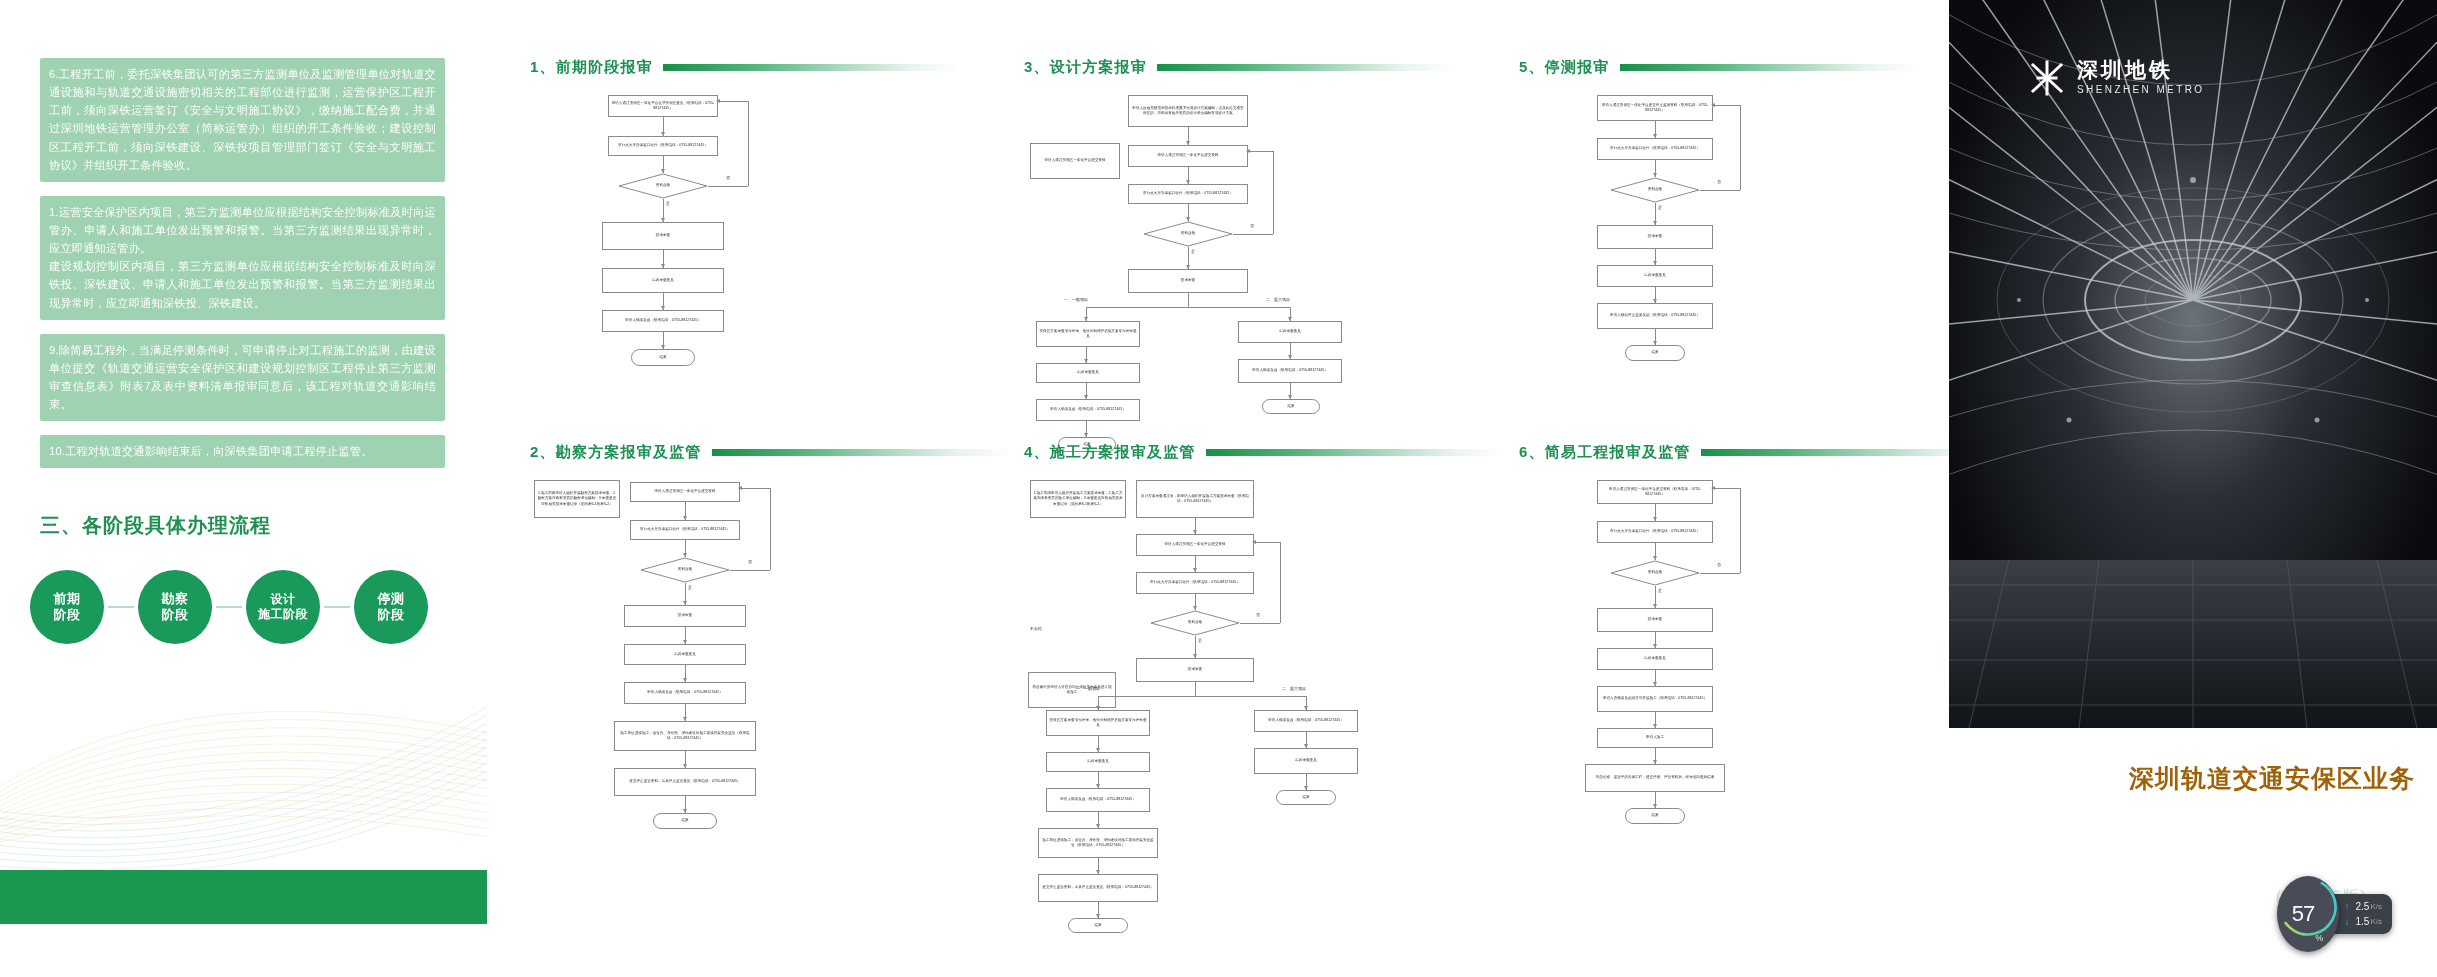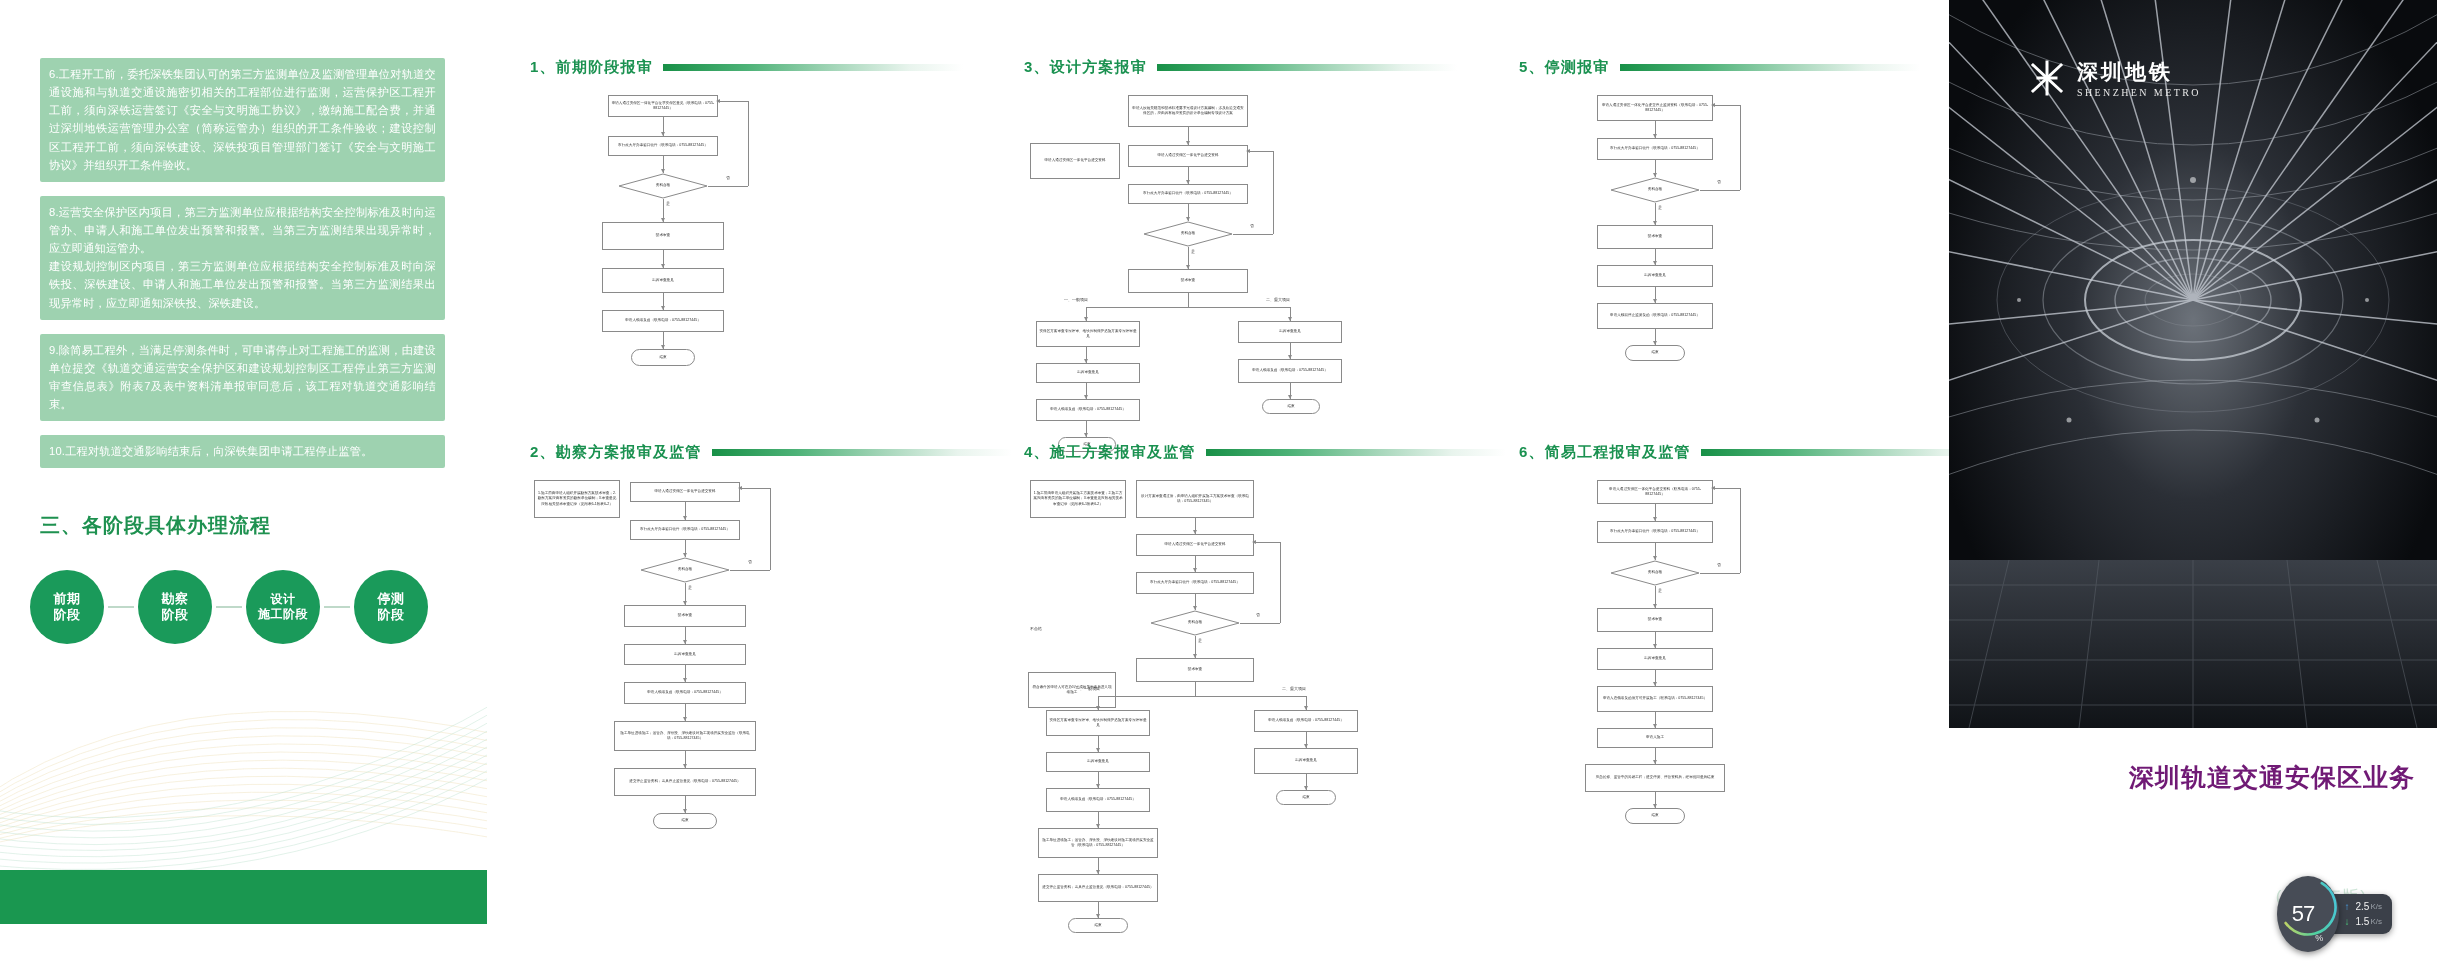--- a/index.html
+++ b/index.html
@@ -47,26 +47,26 @@
   .edge.h{height:1px;}
   .arw{position:absolute;width:0;height:0;border-left:2.5px solid transparent;border-right:2.5px solid transparent;border-top:4px solid #8a8a8a;}
   .arwL{position:absolute;width:0;height:0;border-top:2.5px solid transparent;border-bottom:2.5px solid transparent;border-right:4px solid #8a8a8a;}
   .lbl{position:absolute;font-size:4px;color:#3a3a3a;}
 
   
   #right-panel{position:absolute;left:1949px;top:0;width:488px;height:977px;background:#fff;}
   #cover-photo{position:absolute;left:0;top:0;width:488px;height:728px;overflow:hidden;
      background:#0b0d10;}
   #cover-photo .vault{position:absolute;left:0;top:0;width:100%;height:100%;}
-  #logo{position:absolute;left:78px;top:58px;display:flex;align-items:flex-end;z-index:5;font-family:Liberation Serif, serif;}
+  #logo{position:absolute;left:78px;top:58px;display:flex;align-items:flex-start;z-index:5;}
   #logo .mark{width:40px;height:40px;margin-right:10px;}
   #logo .ltxt .cn{color:#fff;font-size:21px;font-weight:bold;letter-spacing:3px;line-height:1.1;}
   #logo .ltxt .en{color:#e9e9e9;font-size:10px;letter-spacing:2.4px;margin-top:3px;}
-  #cover-title{position:absolute;right:22px;top:760px;text-align:right;color:#701a75;
-     font-size:25px;font-weight:bold;line-height:1.45;letter-spacing:1px;font-family:Liberation Serif, serif;}
+  #cover-title{position:absolute;right:22px;top:760px;text-align:right;color:#a16207;
+     font-size:25px;font-weight:bold;line-height:1.45;letter-spacing:1px;}
   #watermark{position:absolute;right:70px;top:885px;color:#cfe6d8;font-size:17px;letter-spacing:1px;}
 
   
   #net-widget{position:absolute;right:45px;bottom:25px;display:flex;align-items:center;z-index:20;}
   #net-gauge{position:relative;width:62px;height:76px;border-radius:50%;
      background:#474c56;box-shadow:0 2px 6px rgba(0,0,0,.45);display:flex;align-items:center;justify-content:center;z-index:3;}
   #net-gauge .pct{color:#fff;font-size:22px;font-weight:300;letter-spacing:-1px;}
   #net-gauge .pctsym{color:#e4e4e4;font-size:9px;margin-left:1px;align-self:flex-end;margin-bottom:9px;}
   #net-rates{margin-left:-16px;background:#3b4049;border-radius:9px;padding:5px 10px 5px 22px;
      box-shadow:0 2px 6px rgba(0,0,0,.4);}
@@ -80,21 +80,21 @@
 <body>
 
 <div id="page">
 
   <div id="left-panel">
     <div class="notes">
       <div class="note">
           <p>6.工程开工前，委托深铁集团认可的第三方监测单位及监测管理单位对轨道交通设施和与轨道交通设施密切相关的工程部位进行监测，运营保护区工程开工前，须向深铁运营签订《安全与文明施工协议》，缴纳施工配合费，并通过深圳地铁运营管理办公室（简称运管办）组织的开工条件验收；建设控制区工程开工前，须向深铁建设、深铁投项目管理部门签订《安全与文明施工协议》并组织开工条件验收。</p>
         </div>
       <div class="note">
-          <p style="white-space:pre-line">8.运营安全保护区内项目，第三方监测单位应根据结构安全控制标准及时向运管办、申请人和施工单位发出预警和报警。当第三方监测结果出现异常时，应立即通知运管办。
+          <p style="white-space:pre-line">1.运营安全保护区内项目，第三方监测单位应根据结构安全控制标准及时向运管办、申请人和施工单位发出预警和报警。当第三方监测结果出现异常时，应立即通知运管办。
 建设规划控制区内项目，第三方监测单位应根据结构安全控制标准及时向深铁投、深铁建设、申请人和施工单位发出预警和报警。当第三方监测结果出现异常时，应立即通知深铁投、深铁建设。</p>
         </div>
       <div class="note">
           <p>9.除简易工程外，当满足停测条件时，可申请停止对工程施工的监测，由建设单位提交《轨道交通运营安全保护区和建设规划控制区工程停止第三方监测审查信息表》附表7及表中资料清单报审同意后，该工程对轨道交通影响结束。</p>
         </div>
       <div class="note">
           <p>10.工程对轨道交通影响结束后，向深铁集团申请工程停止监管。</p>
         </div>
     </div>
 

